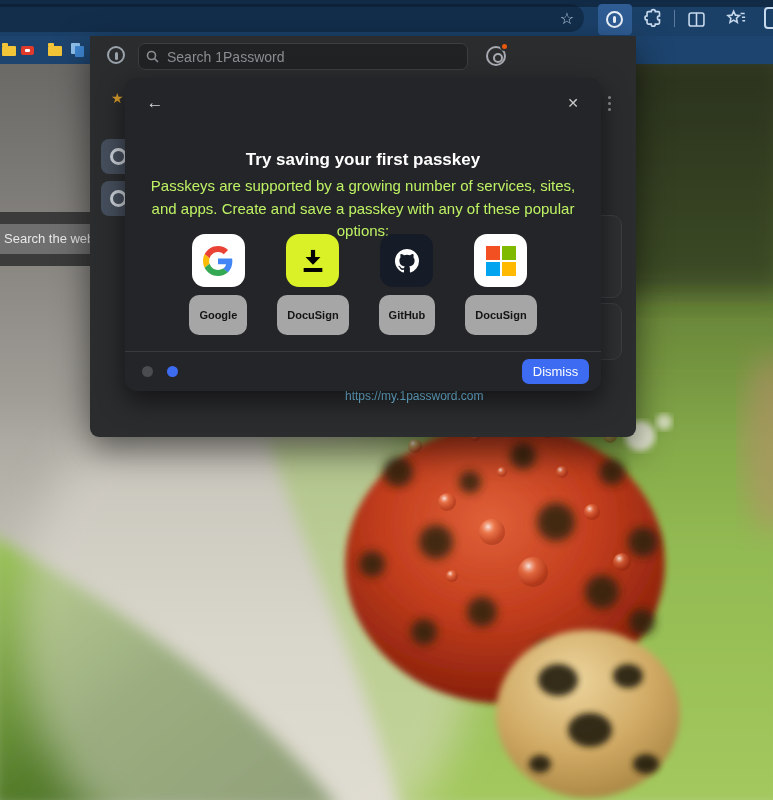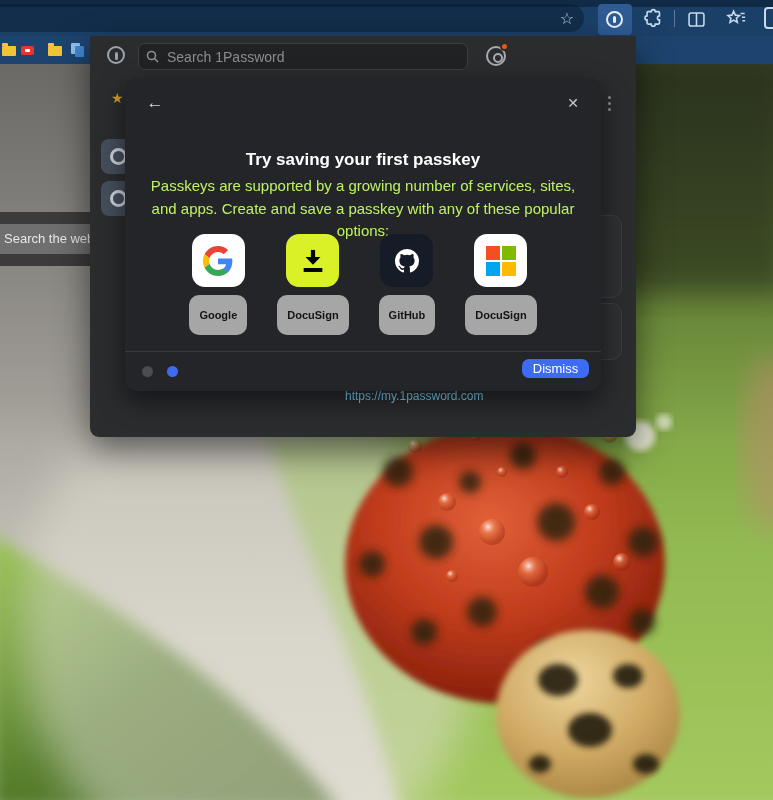--- a/index.html
+++ b/index.html
@@ -71,21 +71,21 @@
   .tile.docusign{background:#d9f126;}
   .tile.github{background:#151b27;}
   .tile.adobe{background:#f01606;}
   .pill{margin-top:8px;background:#a6a6a6;color:#141414;font-size:11px;font-weight:700;
     padding:14px 10px;border-radius:10px;white-space:nowrap;}
   .ms-grid{display:grid;grid-template-columns:14px 14px;grid-template-rows:14px 14px;gap:2px;}
   .dlg-divider{left:0;top:273px;width:100%;height:1px;background:#383a3c;}
   .dot{width:11px;height:11px;border-radius:50%;}
   .dot1{left:17px;top:288px;background:#4b4c4f;}
   .dot2{left:42px;top:288px;background:#3e6cf0;}
-  .dismiss{left:397px;top:281px;width:67px;height:19px;background:#3d6bf2;border:none;border-radius:7px;
+  .dismiss{left:397px;top:281px;width:67px;height:25px;background:#3d6bf2;border:none;border-radius:7px;
     color:#fff;font-size:13px;font-family:"Liberation Sans",sans-serif;cursor:pointer;}
 </style>
 </head>
 <body>
 
 <div class="screen">
 
   <svg class="abs" style="left:0;top:64px;z-index:0;" width="773" height="736" viewBox="0 0 773 736">
     <defs>
       <linearGradient id="gBase" x1="0" y1="0" x2="0" y2="1">

